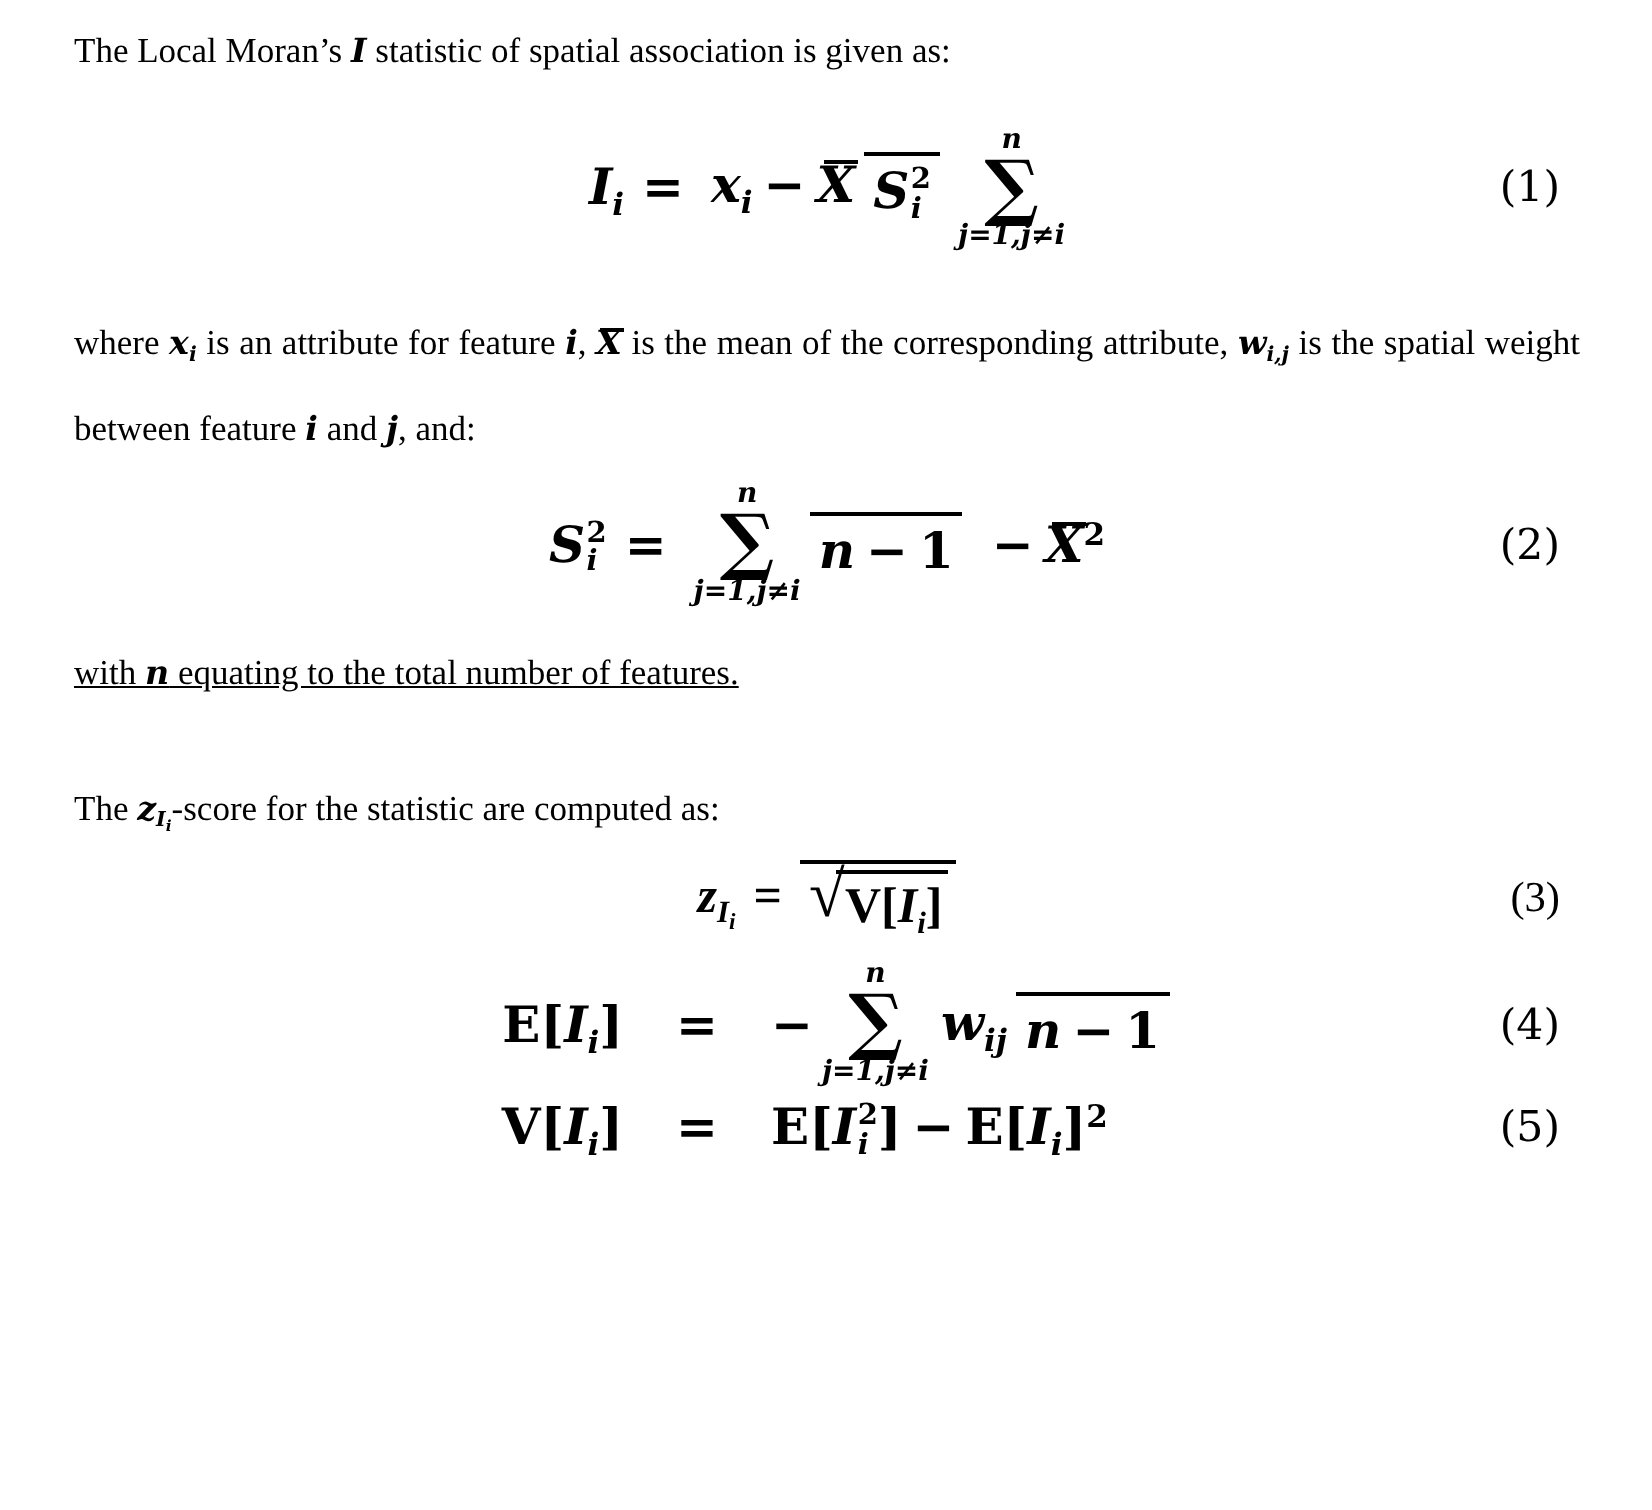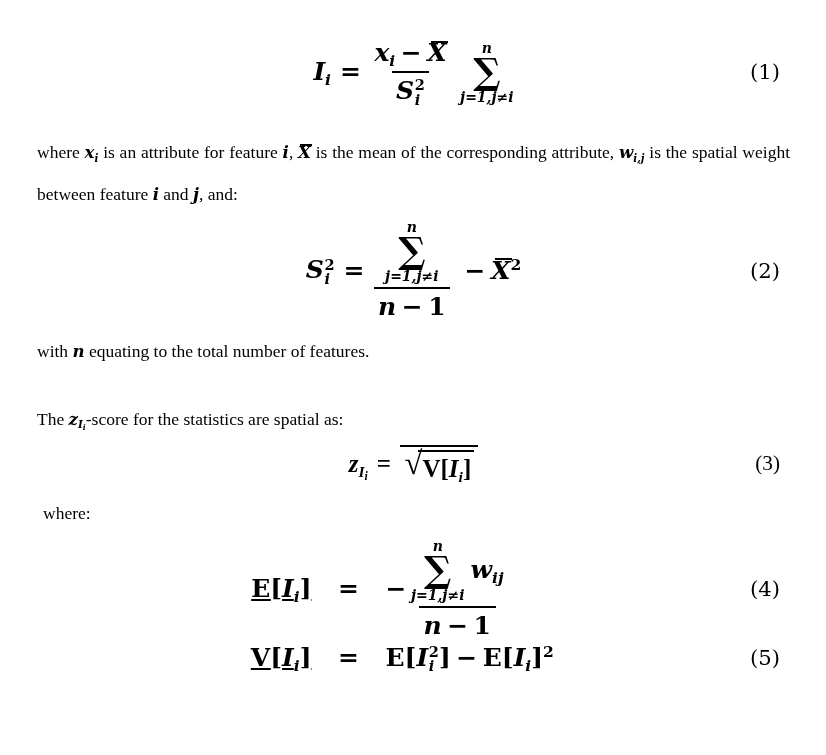--- a/index.html
+++ b/index.html
@@ -16,50 +16,51 @@
   .sb  { font-size: 0.62em; line-height: 0; vertical-align: -0.35em; }
   .sb2 { font-size: 0.75em; line-height: 0; vertical-align: -0.3em; }
   .sp  { font-size: 0.62em; line-height: 0; vertical-align: 0.55em; }
   .bin { margin: 0 0.22em; font-style: normal; }
   
   .eqrow { position: relative; display: flex; justify-content: center; align-items: center; gap: 9px;
            font-family: "DejaVu Serif", serif; font-weight: bold; font-size: 25px; line-height: 1.2; }
   .g { display: inline-block; line-height: 1.2; white-space: nowrap; }
   .eqnum { position: absolute; right: 10px; top: 50%; transform: translateY(-50%);
            font-weight: normal; font-size: 0.85em; line-height: 1; font-style: normal; }
-  .frac { display: inline-flex; flex-direction: column; align-items: center; }
+  .frac { display: inline-flex; flex-direction: row; align-items: center; }
   .fnum { display: flex; align-items: center; justify-content: center; gap: 6px; padding: 0 0.18em 0.12em; }
   .fden { display: flex; align-items: center; justify-content: center; border-top: 2px solid currentColor; padding: 0.12em 0.18em 0; }
   .sum { display: inline-flex; flex-direction: column; align-items: center; line-height: 1; }
   .lim { font-size: 0.56em; line-height: 1.15; }
   .sig { font-size: 1.45em; line-height: 0.9; font-style: normal; }
   .ss { display: inline-flex; flex-direction: column; align-items: flex-start; font-size: 0.58em; line-height: 0.98; vertical-align: middle; margin-left: 0.05em; }
   .bar { position: relative; display: inline-block; line-height: 1; }
   .bar::after { content: ""; position: absolute; left: 0.14em; right: -0.05em; top: 0.02em; border-top: 2px solid currentColor; }
   .sqrt { display: inline-flex; align-items: flex-start; }
   .rad { font-size: 1.3em; line-height: 0.85; font-style: normal; margin-right: -0.12em; }
   .rcd { border-top: 2px solid currentColor; padding: 0.1em 0.1em 0 0.16em; display: inline-block; line-height: 1.1; }
-  .col-l { width: 170px; display: flex; justify-content: flex-end; text-decoration: underline; }
+  .col-l { width: 170px; display: flex; justify-content: flex-end; }
   .col-m { width: 56px; display: flex; justify-content: center; }
   .col-r { width: 300px; display: flex; justify-content: flex-start; align-items: center; }
   
   .eq1 { margin: 24px 0; }
   .eq2 { margin-top: 4px; }
-  .p3  { margin-top: 18px; }
+  .p3  { margin-top: 18px; text-decoration: underline; }
   .p4  { margin-top: 44px; }
   .eq3 { margin-top: 14px; font-family: Liberation Serif, serif; }
   .p5  { margin-top: 20px; padding-left: 6px; }
   .eq4 { margin-top: 12px; }
   .eq5 { margin-top: 2px; }
 </style>
 </head>
 <body>
 
 <div class="page">
 
+  <p class="text p1"><span>The Local Moran’s </span><span class="im mi">I</span><span> statistic of spatial association is given as:</span></p>
 
   <div class="eqrow eq1">
     <span class="g"><span class="mi">I</span><span class="mi sb">i</span></span>
     <span class="g mo">=</span>
     <span class="frac">
       <span class="fnum">
           <span class="g"><span class="mi">x</span><span class="mi sb">i</span><span class="bin">−</span><span class="mi bar">X</span></span>
         </span>
       <span class="fden">
           <span class="g"><span class="mi">S</span><span class="ss">
@@ -95,37 +96,36 @@
       <span class="fden">
           <span class="g"><span class="mi">n</span><span class="bin">−</span><span class="up">1</span></span>
         </span>
     </span>
     <span class="g"><span class="bin">−</span><span class="mi bar">X</span><span class="up sp">2</span></span>
     <span class="eqnum">(2)</span>
   </div>
 
   <p class="text p3"><span>with </span><span class="im mi">n</span><span> equating to the total number of features.</span></p>
 
-  <p class="text p4"><span>The </span><span class="im"><span class="mi">z</span><span class="sb"><span class="mi">I</span><span class="mi sb2">i</span></span></span><span>-score for the statistics are spatial as:</span></p>
+  <p class="text p4"><span>The </span><span class="im"><span class="mi">z</span><span class="sb"><span class="mi">I</span><span class="mi sb2">i</span></span></span><span>-score for the statistic are computed as:</span></p>
 
   <div class="eqrow eq3">
     <span class="g"><span class="mi">z</span><span class="sb"><span class="mi">I</span><span class="mi sb2">i</span></span></span>
     <span class="g mo">=</span>
     <span class="frac">
       <span class="fden">
         <span class="sqrt">
             <span class="rad">√</span>
             <span class="rcd"><span class="up">V</span><span class="mo">[</span><span class="mi">I</span><span class="mi sb">i</span><span class="mo">]</span></span>
           </span>
       </span>
     </span>
     <span class="eqnum">(3)</span>
   </div>
 
-  <p class="text p5"><span>where:</span></p>
 
   <div class="eqrow eq4">
     <span class="col-l">
         <span class="g"><span class="up">E</span><span class="mo">[</span><span class="mi">I</span><span class="mi sb">i</span><span class="mo">]</span></span>
       </span>
     <span class="col-m">
         <span class="mo">=</span>
       </span>
     <span class="col-r">
       <span class="mo">−</span>

